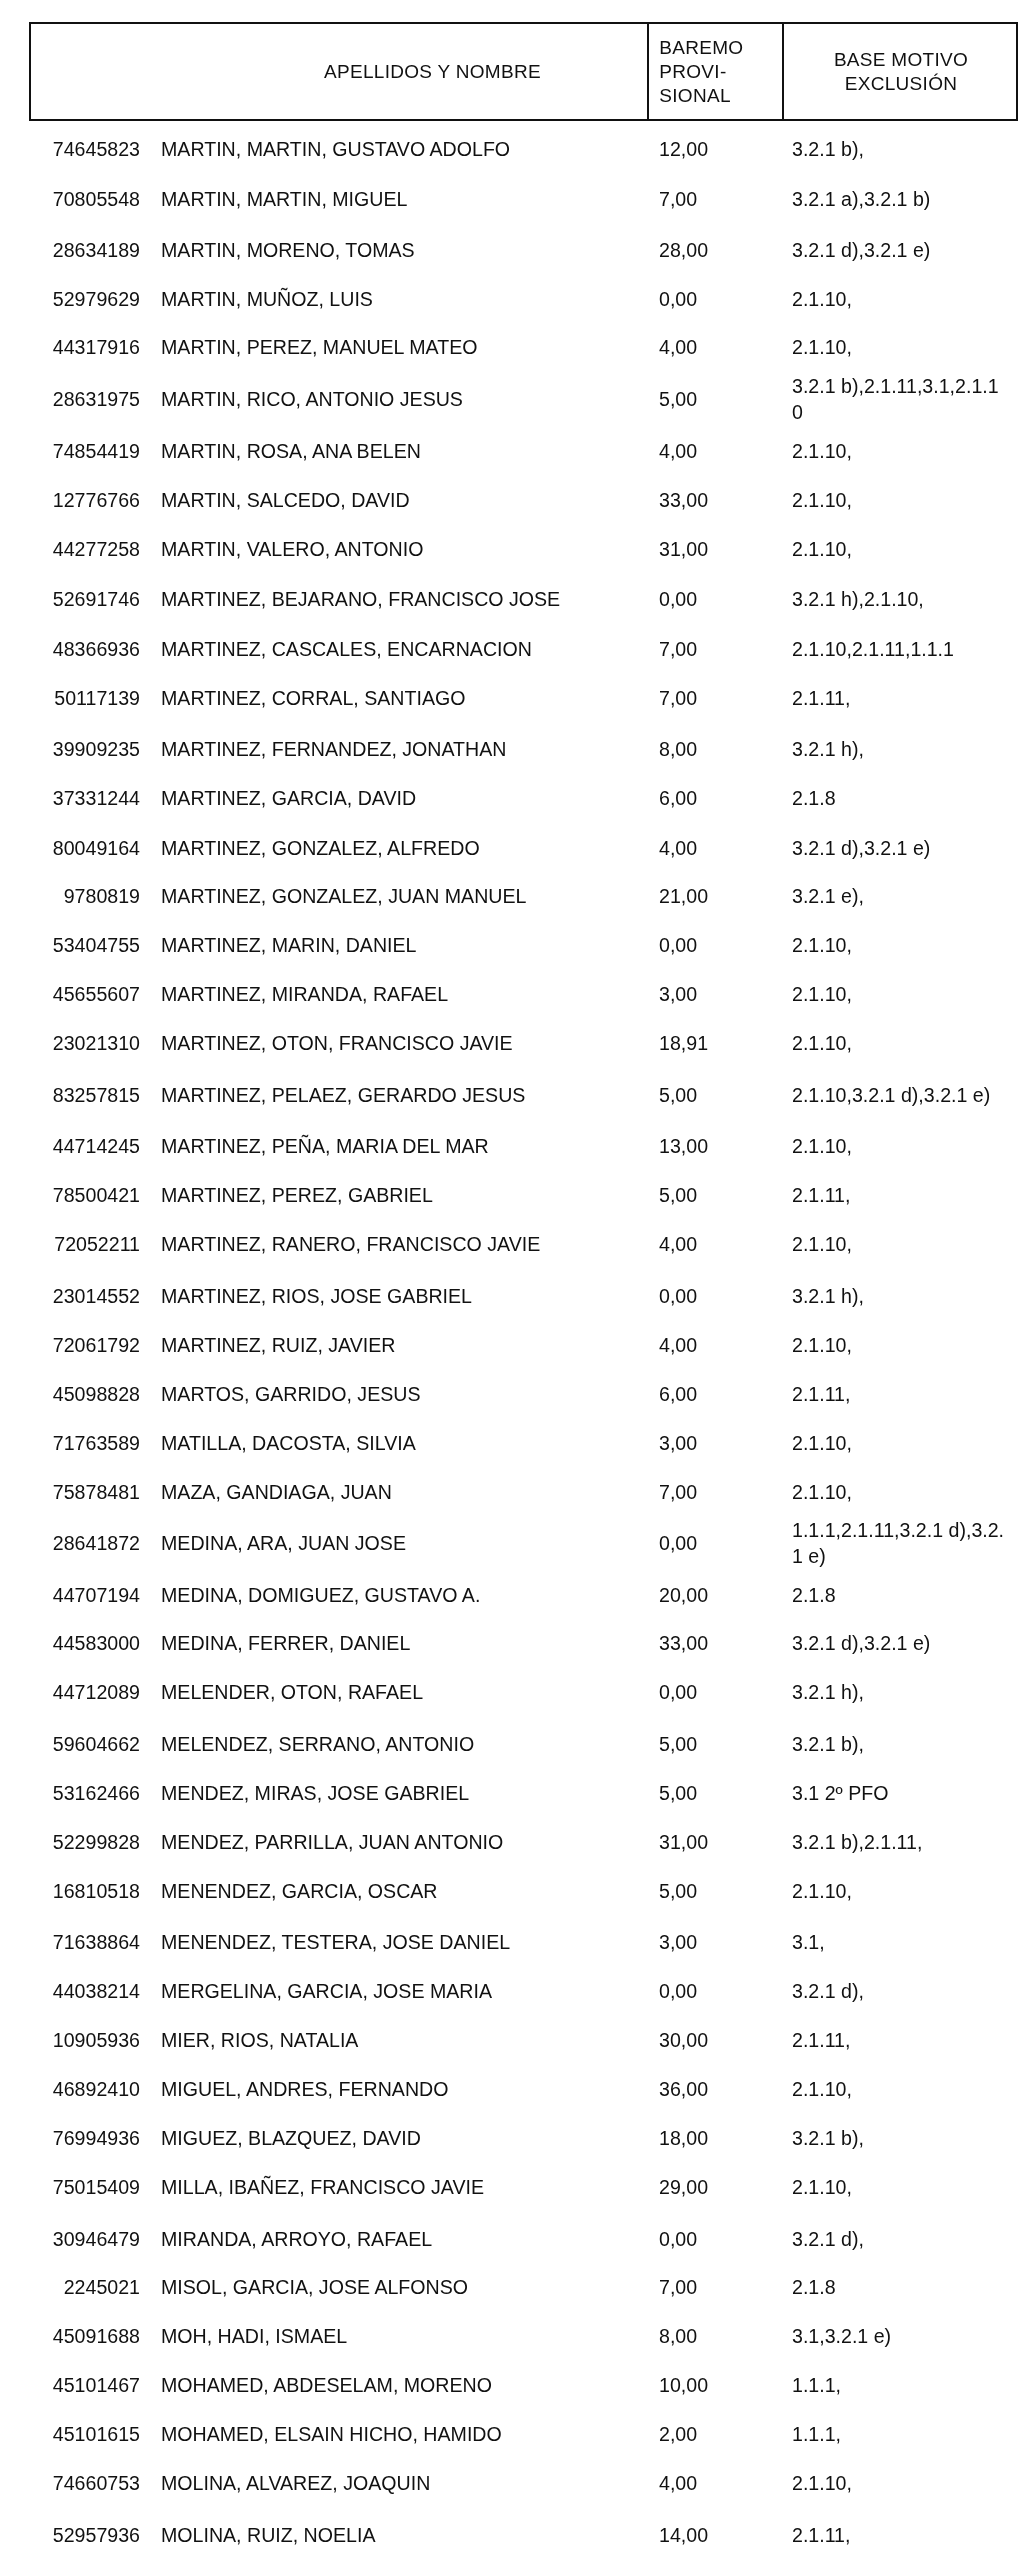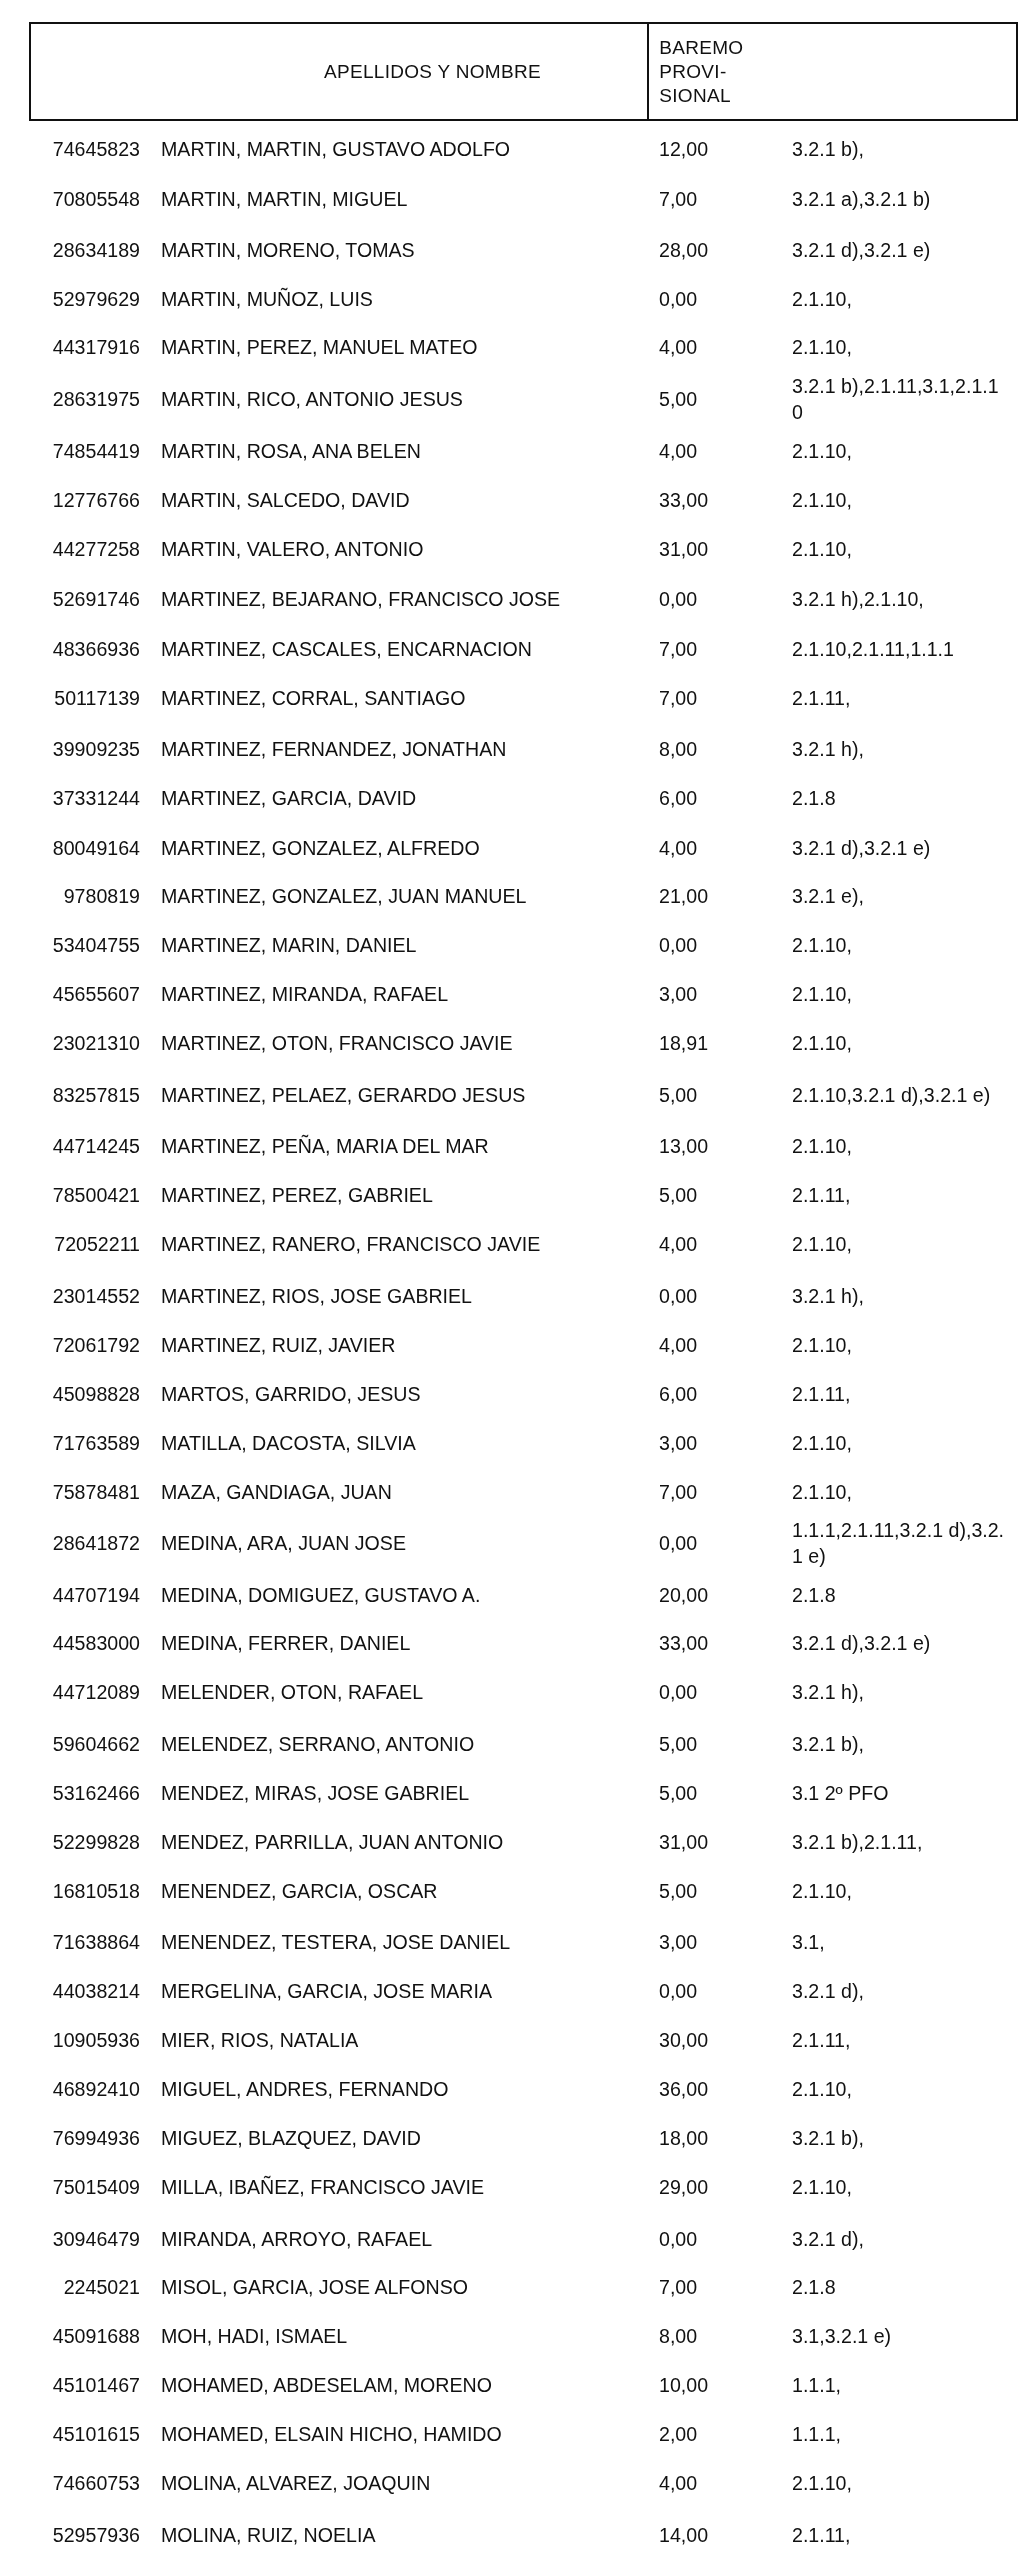--- a/index.html
+++ b/index.html
@@ -30,20 +30,24 @@
 <div class="page">
   <div class="hdr">
     <div class="hdr-cell c-name">
       <span class="hdr-text">APELLIDOS Y NOMBRE</span>
     </div>
     <div class="hdr-cell c-bar">
       <span class="hdr-text">BAREMO
 PROVI-
 SIONAL</span>
     </div>
+    <div class="hdr-cell c-base">
+      <span class="hdr-text">BASE MOTIVO
+EXCLUSIÓN</span>
+    </div>
   </div>
 
   <div id="rows">
       <div class="row" style="top: 149px;">
     <span class="cell dni">74645823</span>
     <span class="cell name">MARTIN, MARTIN, GUSTAVO ADOLFO</span>
     <span class="cell bar">12,00</span>
     <span class="cell base">3.2.1 b),</span>
   </div>
       <div class="row" style="top: 199px;">

